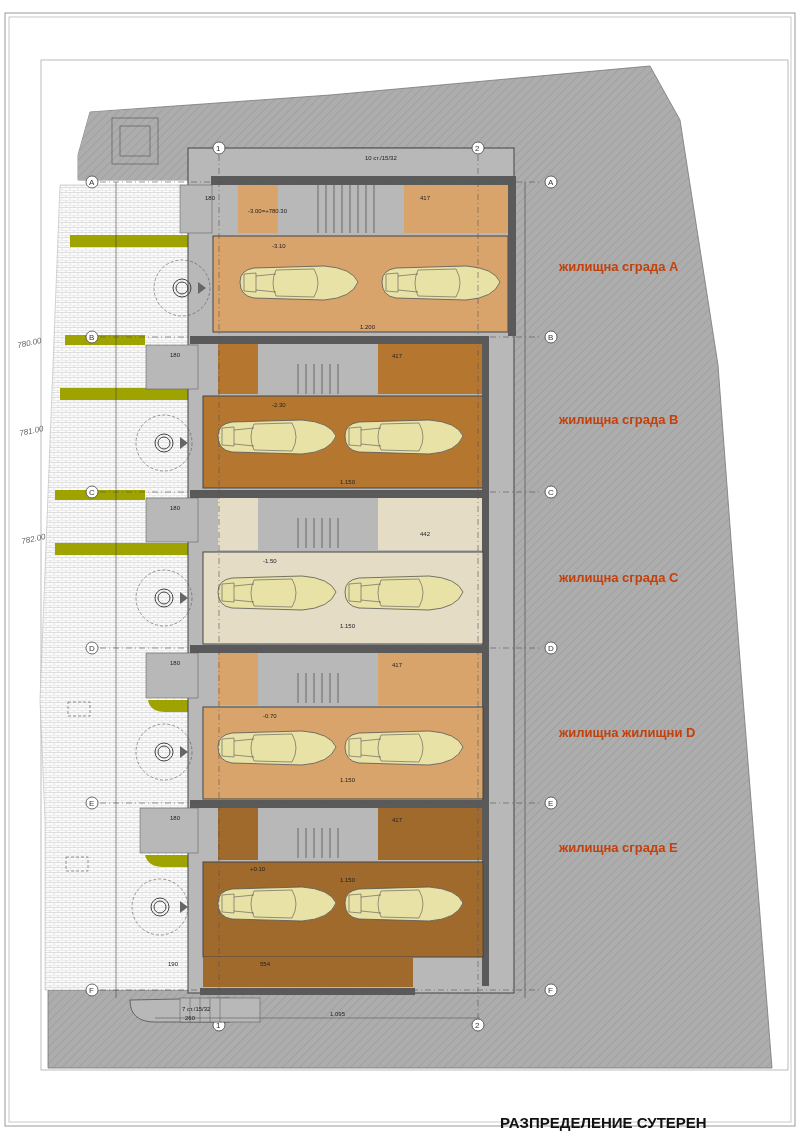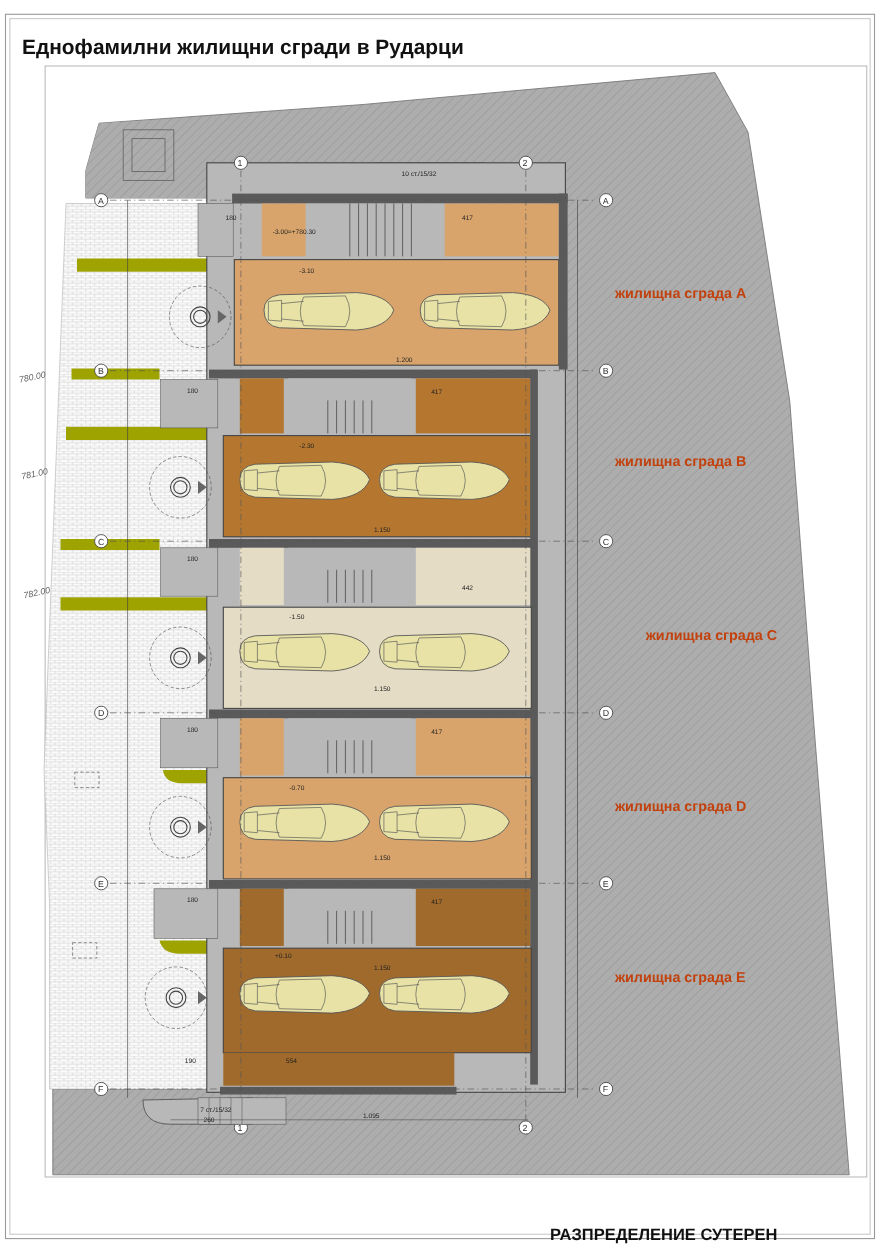--- a/index.html
+++ b/index.html
@@ -260,23 +260,22 @@
   <text class="dim" x="170" y="665">180</text>
   <text class="dim" x="170" y="820">180</text>
   <text class="dim" x="248" y="213">-3.00=+780.30</text>
   <text class="dim" x="272" y="248">-3.10</text>
   <text class="dim" x="272" y="407">-2.30</text>
   <text class="dim" x="263" y="563">-1.50</text>
   <text class="dim" x="263" y="718">-0.70</text>
   <text class="dim" x="250" y="871">+0.10</text>
 </svg>
 
-<div class="title">Еднофамилни жилищни сгради в Рударци</div>
 
 <div class="bldg-label" style="top:259px;">жилищна сграда А</div>
 <div class="bldg-label" style="top:412px;">жилищна сграда В</div>
-<div class="bldg-label" style="top:570px;margin-left:28px;">жилищна сграда С</div>
-<div class="bldg-label" style="top:725px;">жилищна сграда D</div>
-<div class="bldg-label" style="top:881px;">жилищна сграда E</div>
+<div class="bldg-label" style="top:570px;">жилищна сграда С</div>
+<div class="bldg-label" style="top:725px;">жилищна жилищни D</div>
+<div class="bldg-label" style="top:840px;">жилищна сграда E</div>
 
 <div class="footer-title">РАЗПРЕДЕЛЕНИЕ СУТЕРЕН</div>
 
 </div>
 
 </body></html>

